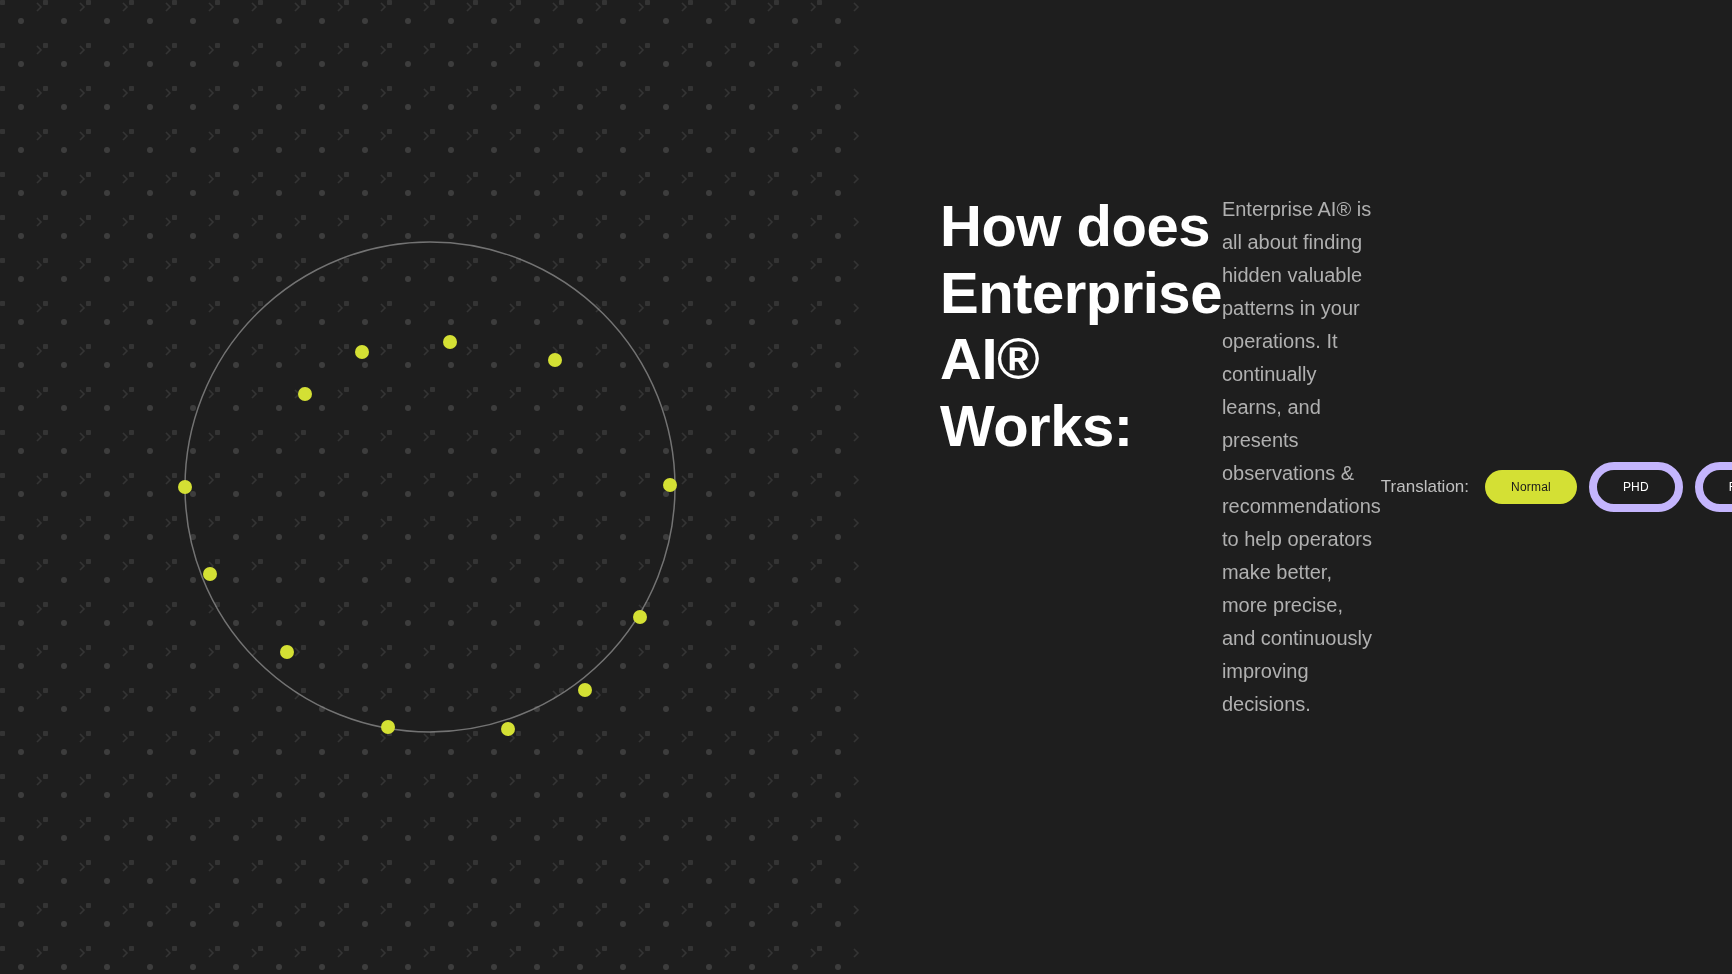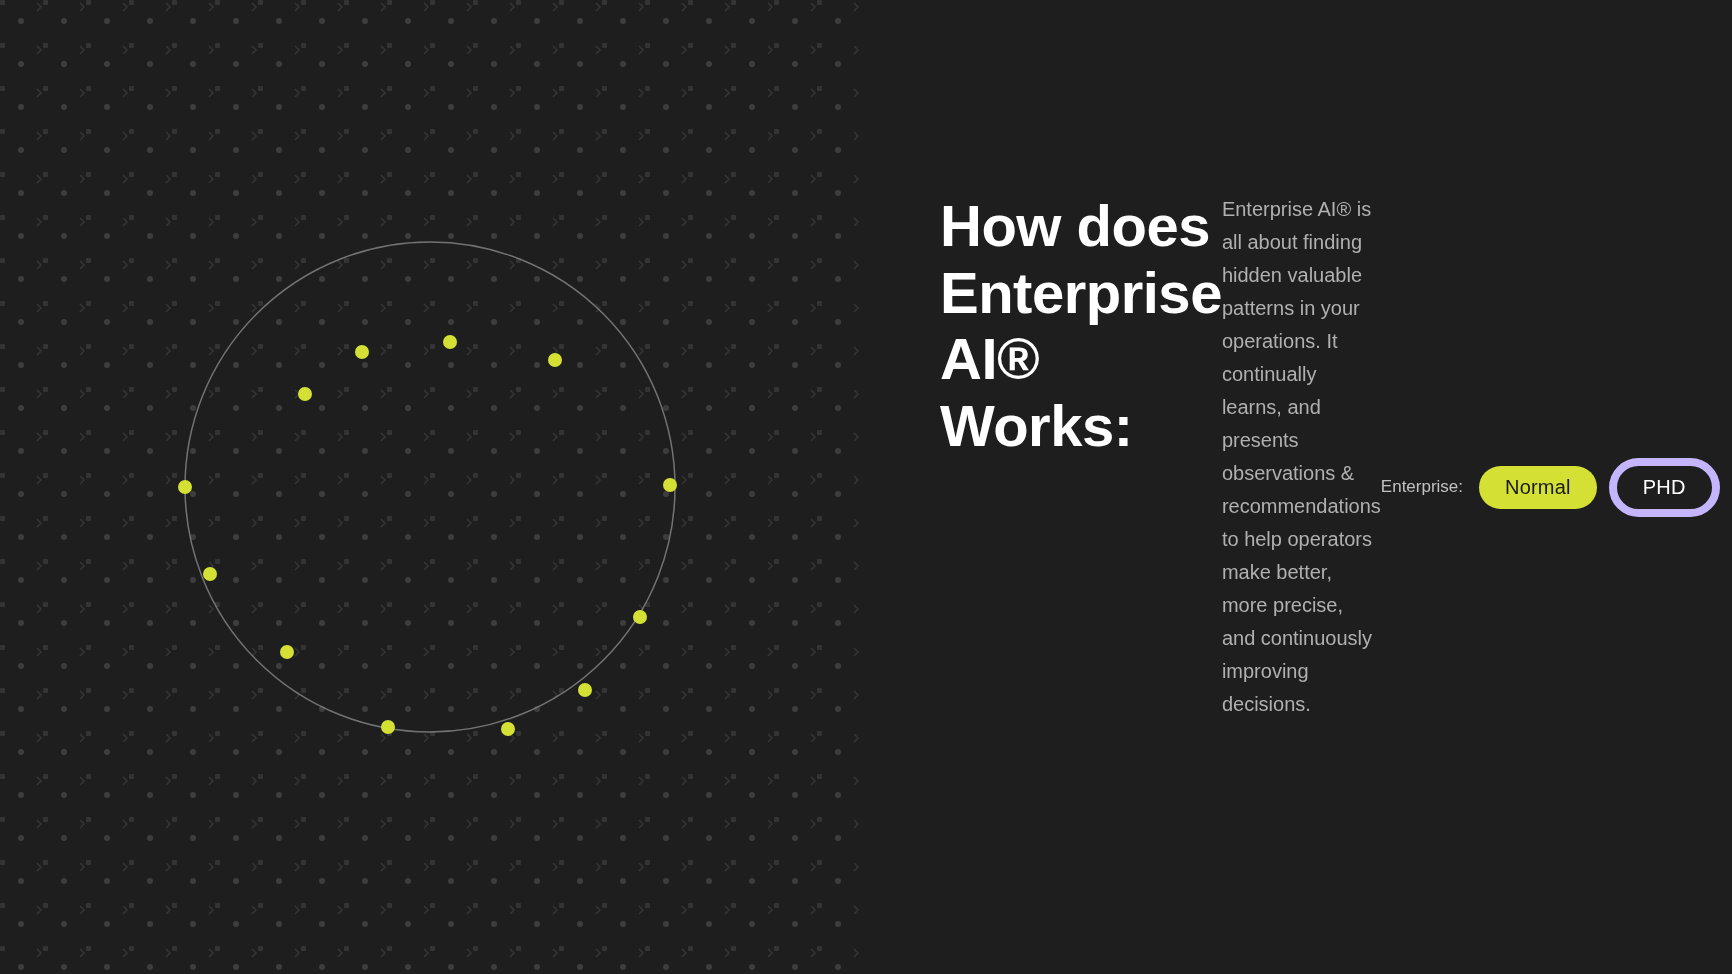--- a/index.html
+++ b/index.html
@@ -83,21 +83,21 @@
 
     .translation-label {
       font-size: 17px;
       color: #c0c0c0;
       margin-right: 4px;
     }
 
     .btn {
       padding: 10px 26px;
       border-radius: 50px;
-      font-size: 20px;
+      font-size: 12px;
       font-weight: 500;
       cursor: pointer;
       border: none;
       letter-spacing: 0.2px;
     }
 
     .btn-active {
       background-color: #d4e034;
       color: #1a1a1a;
     }
@@ -158,20 +158,20 @@
     </svg>
   </div>
 
   <div class="right-panel">
 
     <h1 class="heading">How does Enterprise AI® Works:</h1>
 
     <p class="description">Enterprise AI® is all about finding hidden valuable patterns in your operations. It continually learns, and presents observations &amp; recommendations to help operators make better, more precise, and continuously improving decisions.</p>
 
     <div class="translation-row">
-      <span class="translation-label">Enterprise:</span>
+      <span class="translation-label">Translation:</span>
       <button class="btn btn-active">Normal</button>
       <button class="btn btn-inactive">PHD</button>
       <button class="btn btn-inactive">Robot</button>
     </div>
 
   </div>
 </div>
 
 </body></html>

